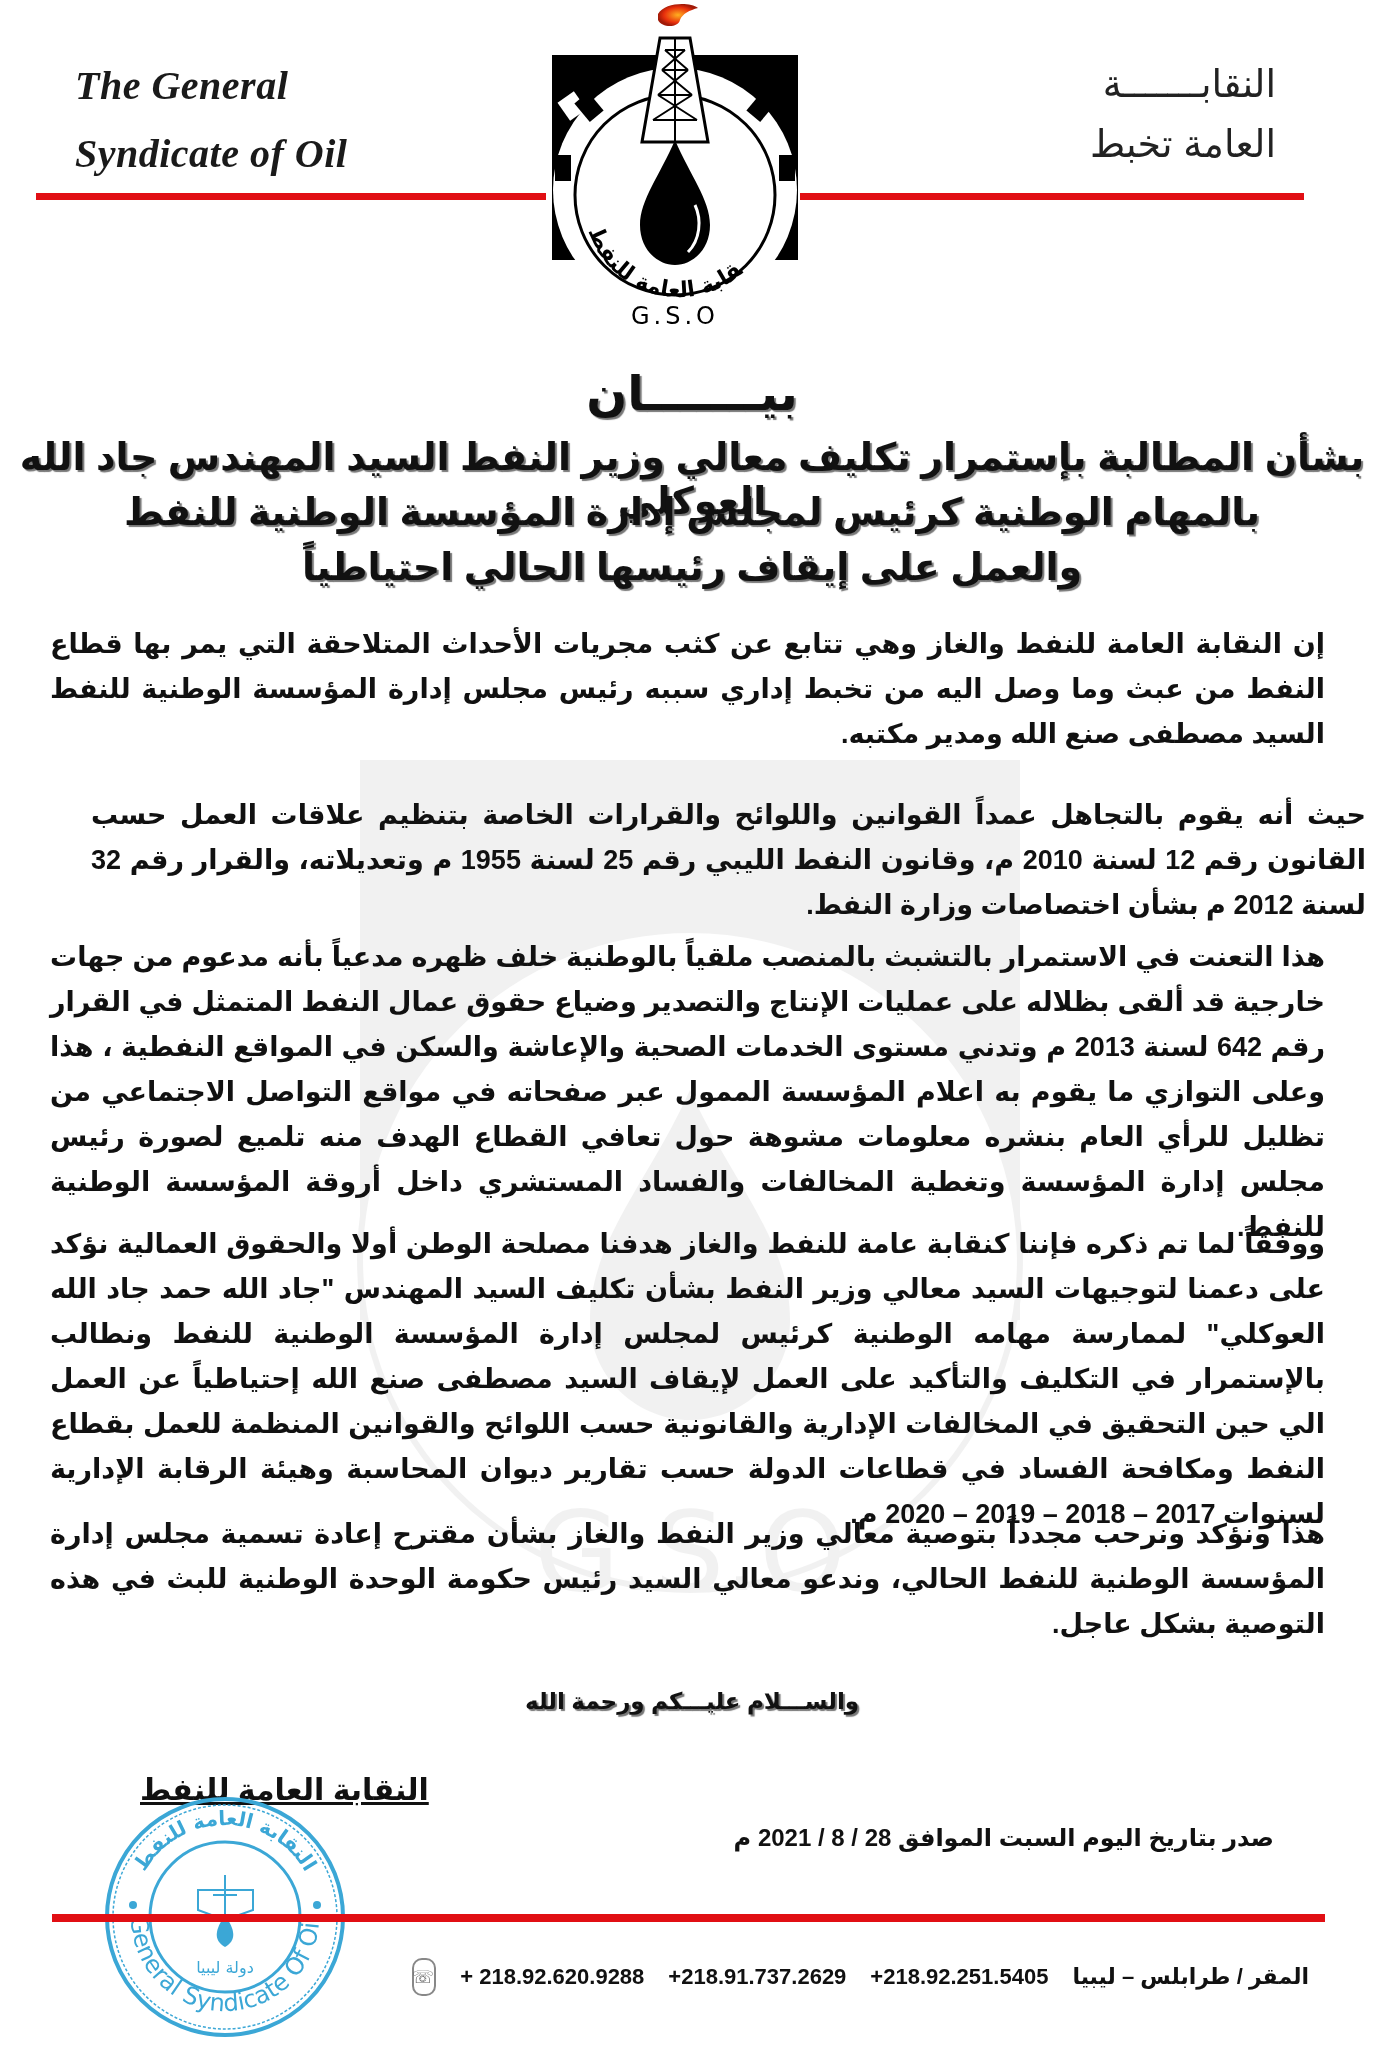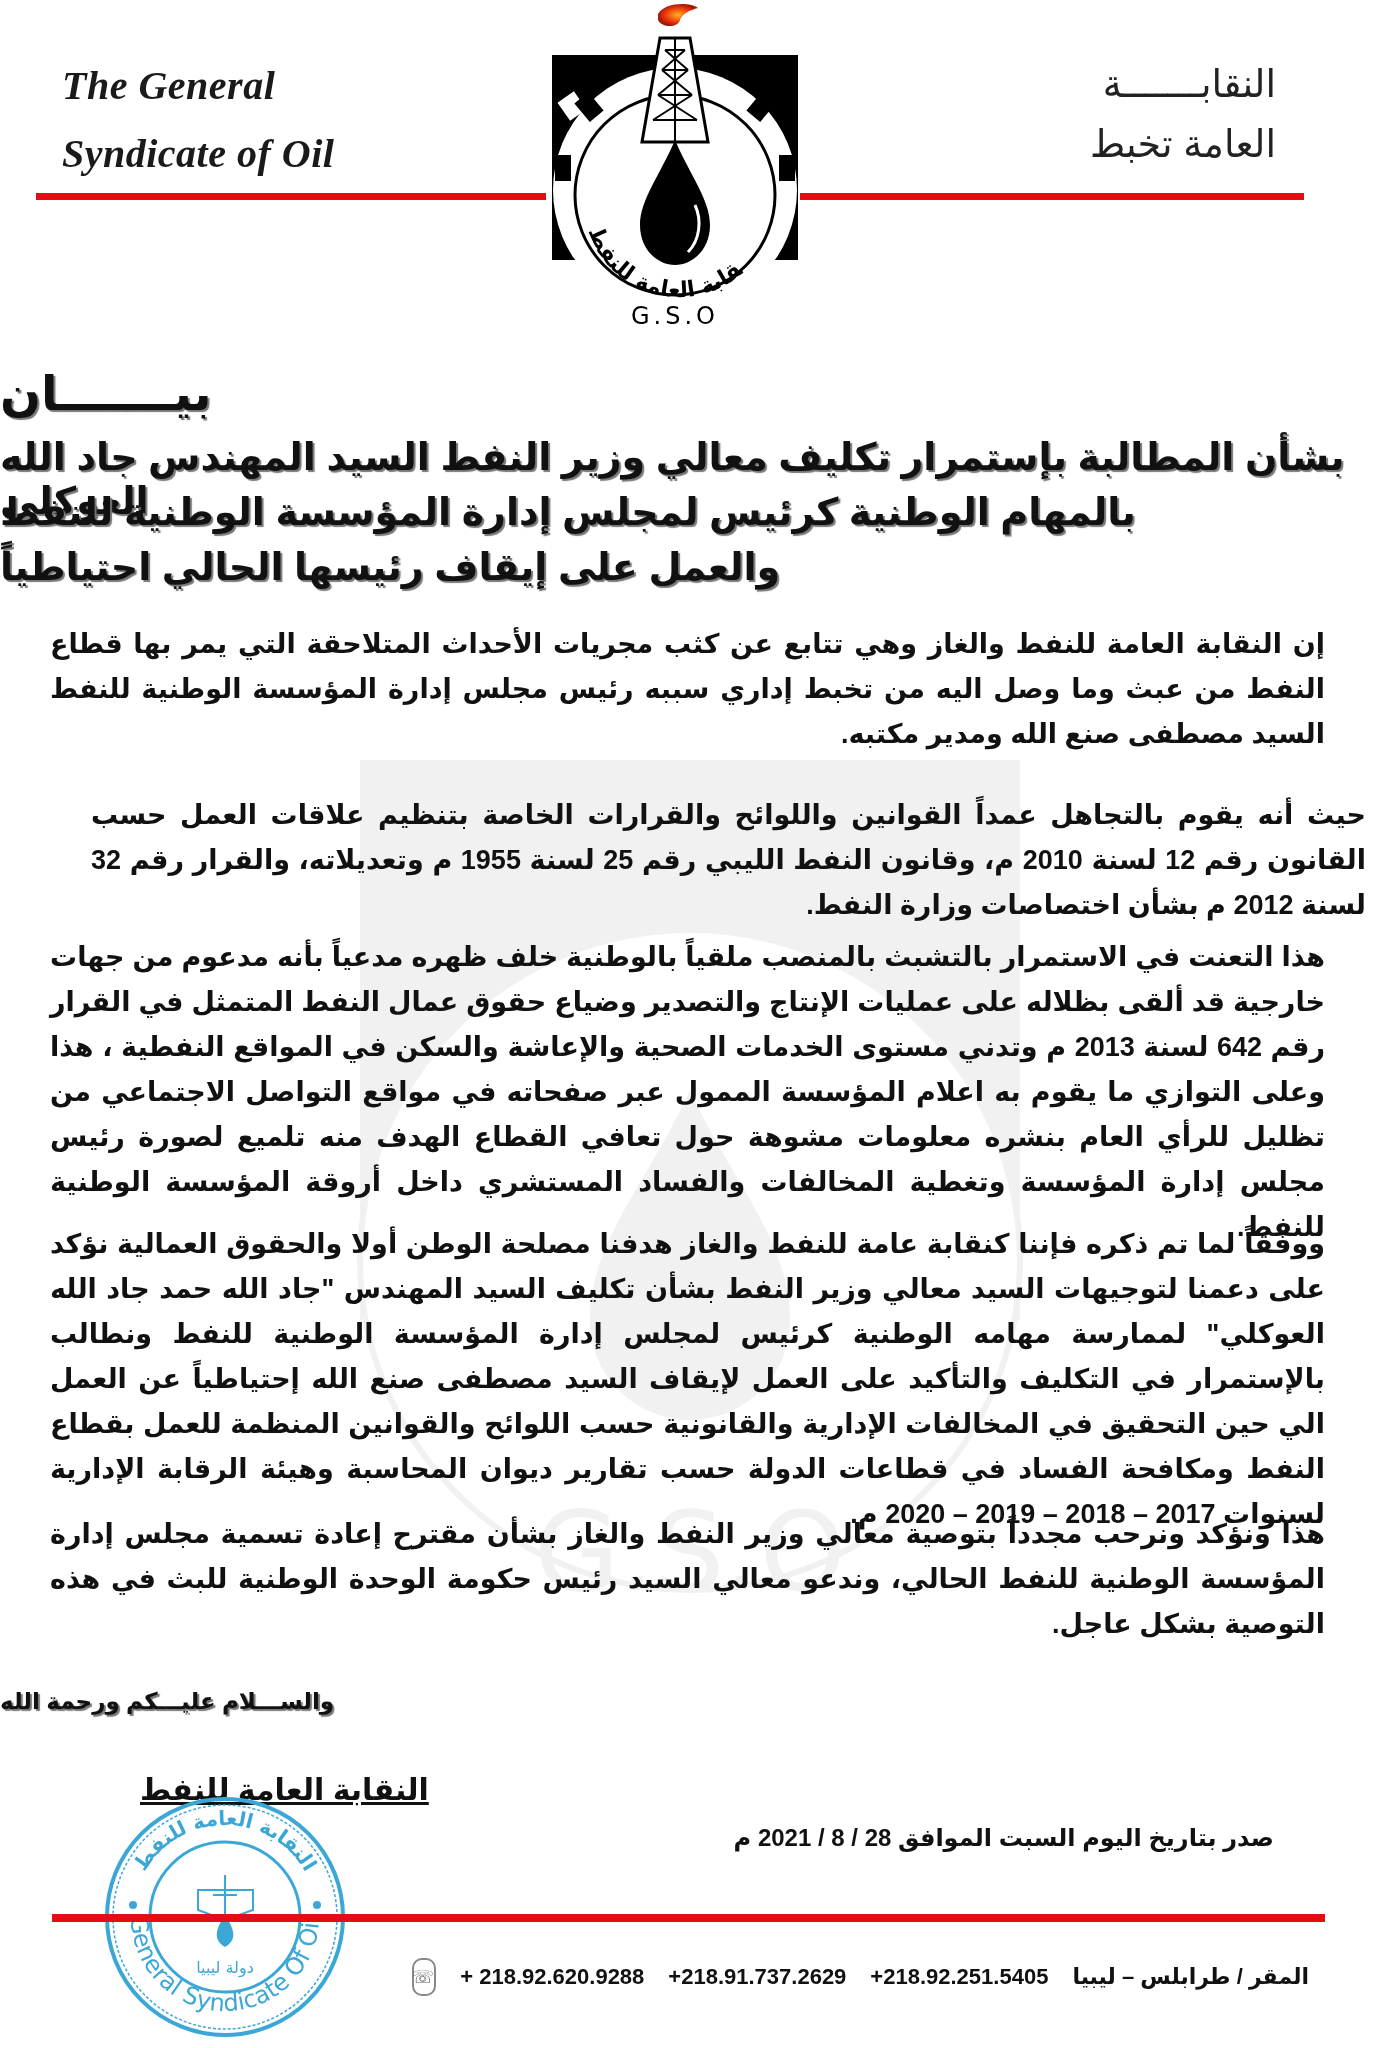--- a/index.html
+++ b/index.html
@@ -1,22 +1,22 @@
 <!DOCTYPE html>
 <html><head>
 <meta charset="utf-8">
 <style>
   html,body{margin:0;padding:0;background:#ffffff;}
   body{width:1384px;height:2048px;position:relative;overflow:hidden;font-family:"Liberation Sans","DejaVu Sans",sans-serif;color:#111;}
   .abs{position:absolute;}
-  .en-title{left:62px;font-family:"Liberation Serif","DejaVu Serif",serif;font-style:italic;font-weight:bold;font-size:40px;color:#1a1a1a;letter-spacing:0.5px;}
+  .en-title{left:75px;font-family:"Liberation Serif","DejaVu Serif",serif;font-style:italic;font-weight:bold;font-size:40px;color:#1a1a1a;letter-spacing:0.5px;}
   .ar-head{right:108px;font-size:38px;color:#222;direction:rtl;font-weight:normal;}
   .redline{background:#e10f14;height:7px;}
   #watermark{left:300px;top:760px;width:780px;height:900px;opacity:0.05;}
-  .heading{left:0;width:1384px;text-align:left;direction:rtl;font-weight:bold;color:#111;text-shadow:2px 2px 1px #777;}
+  .heading{left:0;width:1384px;text-align:center;direction:rtl;font-weight:bold;color:#111;text-shadow:2px 2px 1px #777;}
   .body-text{left:50px;width:1275px;direction:rtl;text-align:justify;text-align-last:right;font-size:27px;line-height:45px;color:#111;font-weight:bold;}
   .body-text p{margin:0;}
   .strong{font-weight:900;}
   .sig-label{left:140px;top:1772px;font-size:30px;direction:rtl;font-weight:bold;text-decoration:underline;}
   .date{right:110px;top:1824px;direction:rtl;font-size:24px;font-weight:bold;}
   .footer{top:1958px;right:75px;direction:rtl;font-size:22px;font-weight:bold;display:flex;align-items:center;gap:24px;}
   .footer .phone{direction:ltr;}
 </style>
 </head>
 <body>

